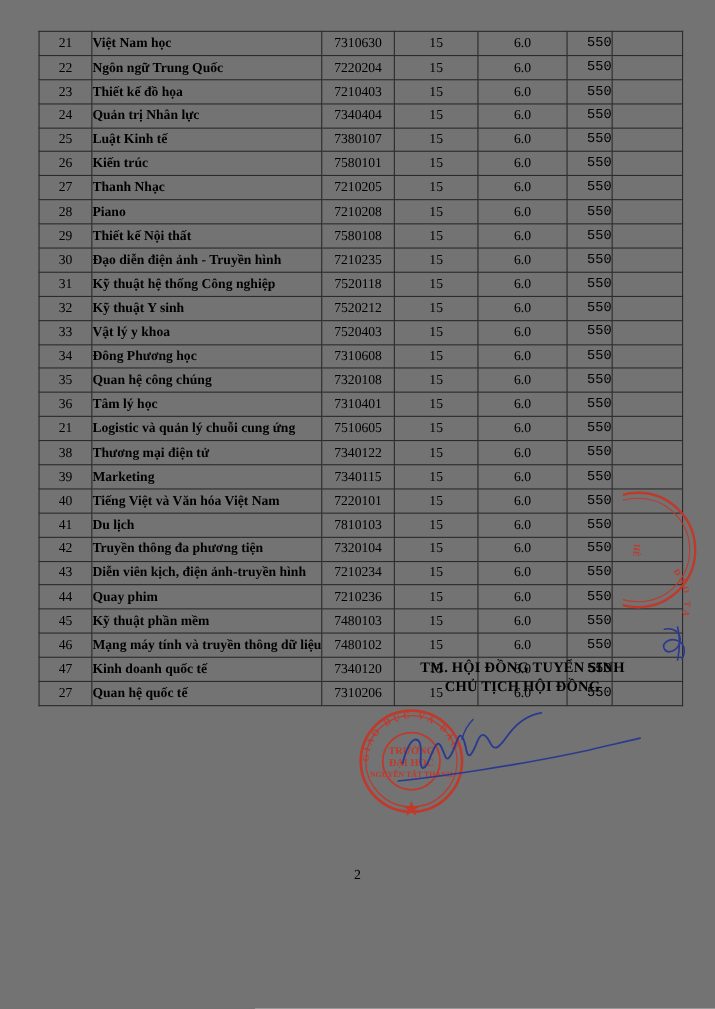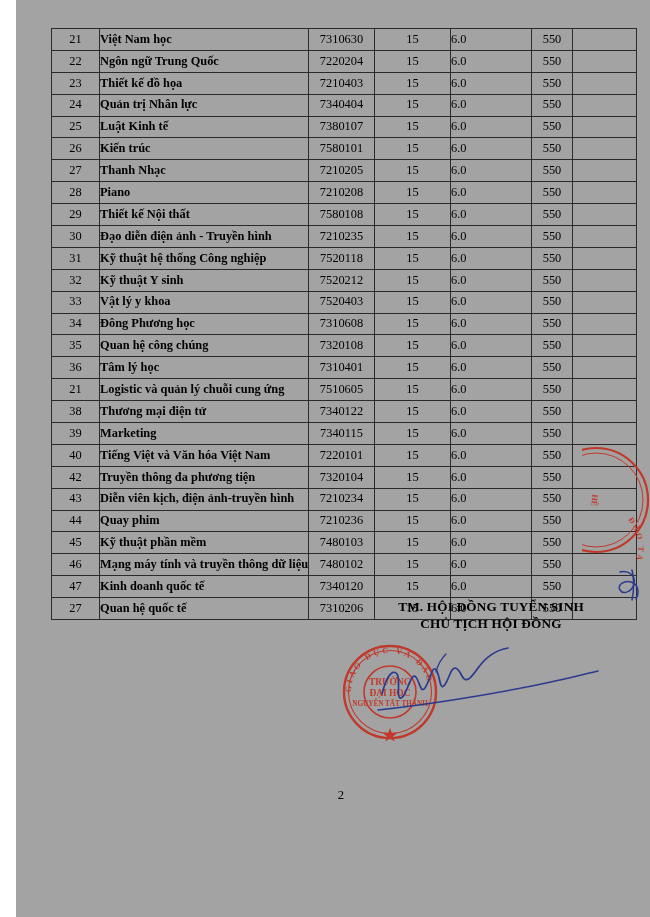--- a/index.html
+++ b/index.html
@@ -12,22 +12,21 @@
     height: 917px;
     position: relative;
     font-family: "Liberation Serif", "DejaVu Serif", serif;
     color: #000000;
     overflow: hidden;
   }
 
   .page {
     position: absolute;
     inset: 0;
-    background: #a3a3a3;
-    margin-left: 16px;
+    background: #737373;
   }
 
   
   .table-wrap {
     position: absolute;
     left: 35px;
     top: 28px;
     width: 578px;
   }
   table.majors {
@@ -42,22 +41,22 @@
     padding: 0 0 1px 0;
     line-height: 1.0;
     vertical-align: middle;
     white-space: nowrap;
     overflow: hidden;
   }
   td.c-no    { width: 47px;  text-align: center; }
   td.c-name  { width: 208px; text-align: left; padding-left: 5px; font-weight: bold; }
   td.c-code  { width: 65px;  text-align: center; }
   td.c-num   { width: 75px;  text-align: center; }
-  td.c-score { width: 80px;  text-align: left; }
-  td.c-fee   { width: 40px;  text-align: center; }
+  td.c-score { width: 80px;  text-align: center; }
+  td.c-fee   { width: 40px;  text-align: right; font-family: Liberation Mono, monospace; }
   td.c-blank { width: 63px;  }
 
   
   .sign-block {
     position: absolute;
     left: 330px;
     top: 598px;
     width: 290px;
     text-align: center;
   }
@@ -295,20 +294,29 @@
             <td class="c-code">7340115</td>
             <td class="c-num">15</td>
             <td class="c-score">6.0</td>
             <td class="c-fee">550</td>
             <td class="c-blank"></td>
           </tr>
           <tr>
             <td class="c-no">40</td>
             <td class="c-name">Tiếng Việt và Văn hóa Việt Nam</td>
             <td class="c-code">7220101</td>
+            <td class="c-num">15</td>
+            <td class="c-score">6.0</td>
+            <td class="c-fee">550</td>
+            <td class="c-blank"></td>
+          </tr>
+          <tr>
+            <td class="c-no">41</td>
+            <td class="c-name">Du lịch</td>
+            <td class="c-code">7810103</td>
             <td class="c-num">15</td>
             <td class="c-score">6.0</td>
             <td class="c-fee">550</td>
             <td class="c-blank"></td>
           </tr>
           <tr>
             <td class="c-no">42</td>
             <td class="c-name">Truyền thông đa phương tiện</td>
             <td class="c-code">7320104</td>
             <td class="c-num">15</td>

